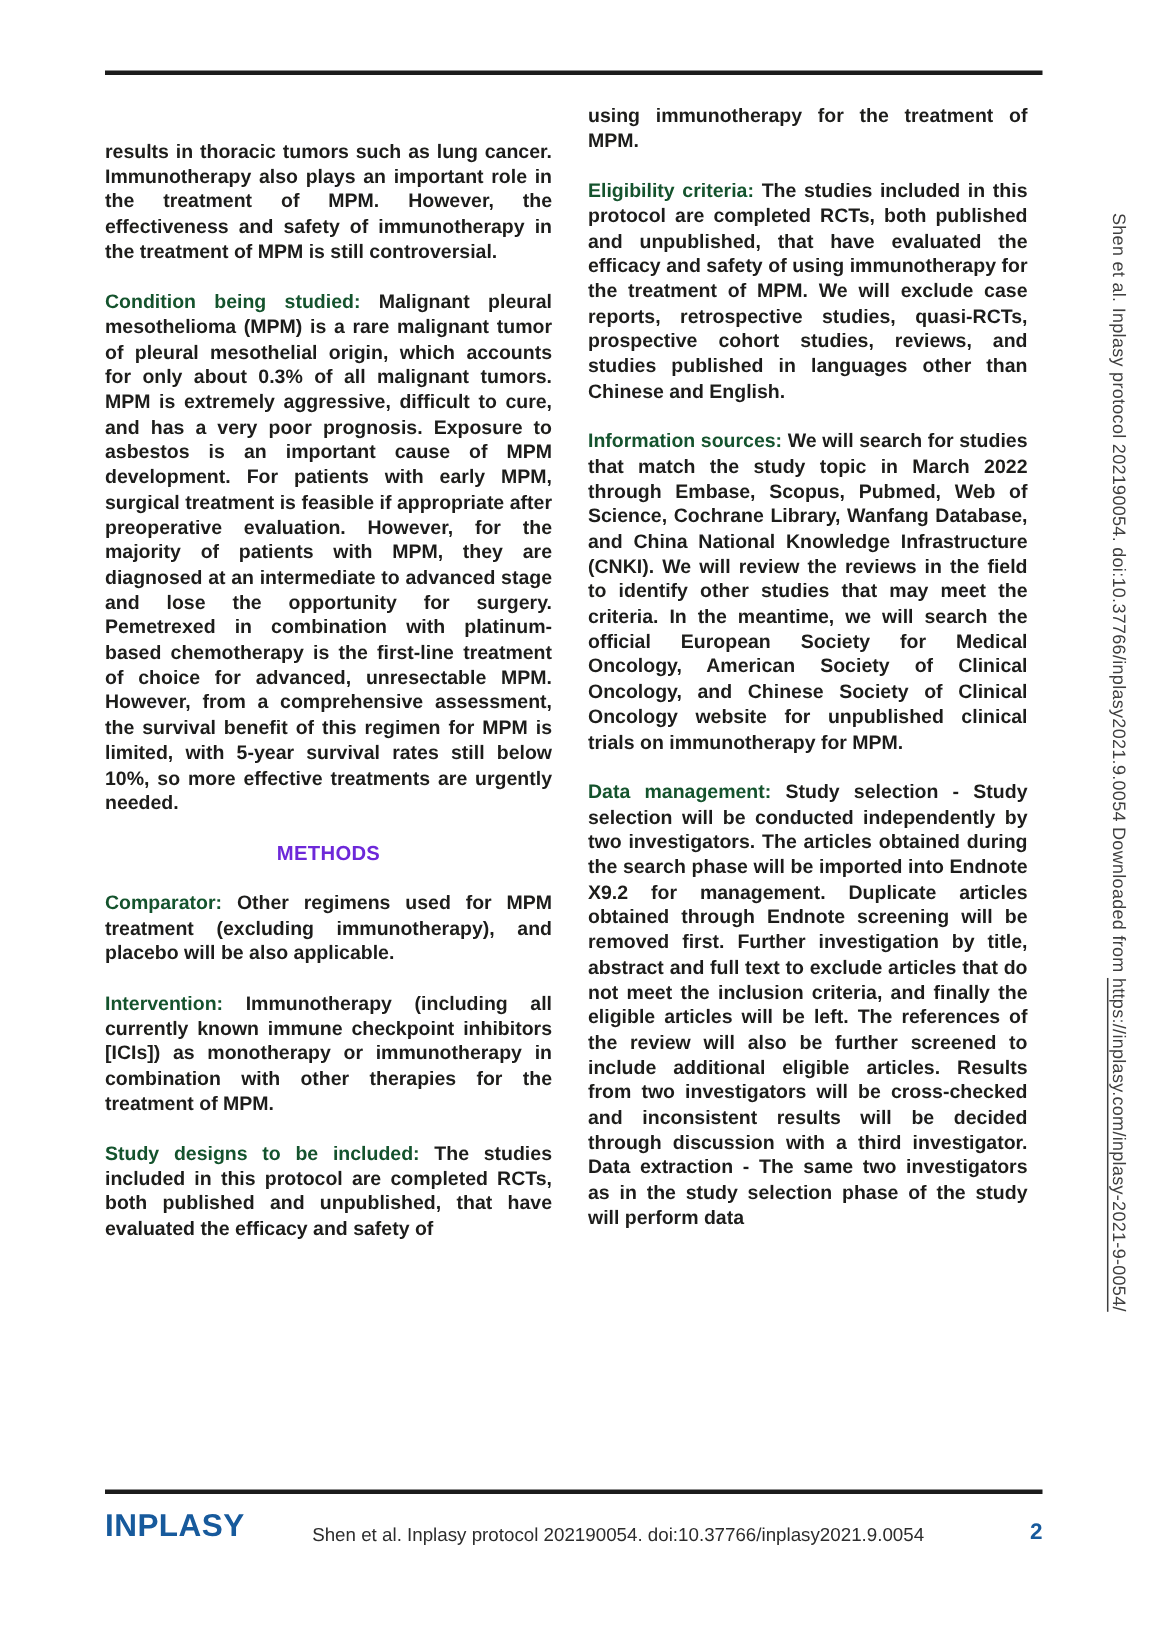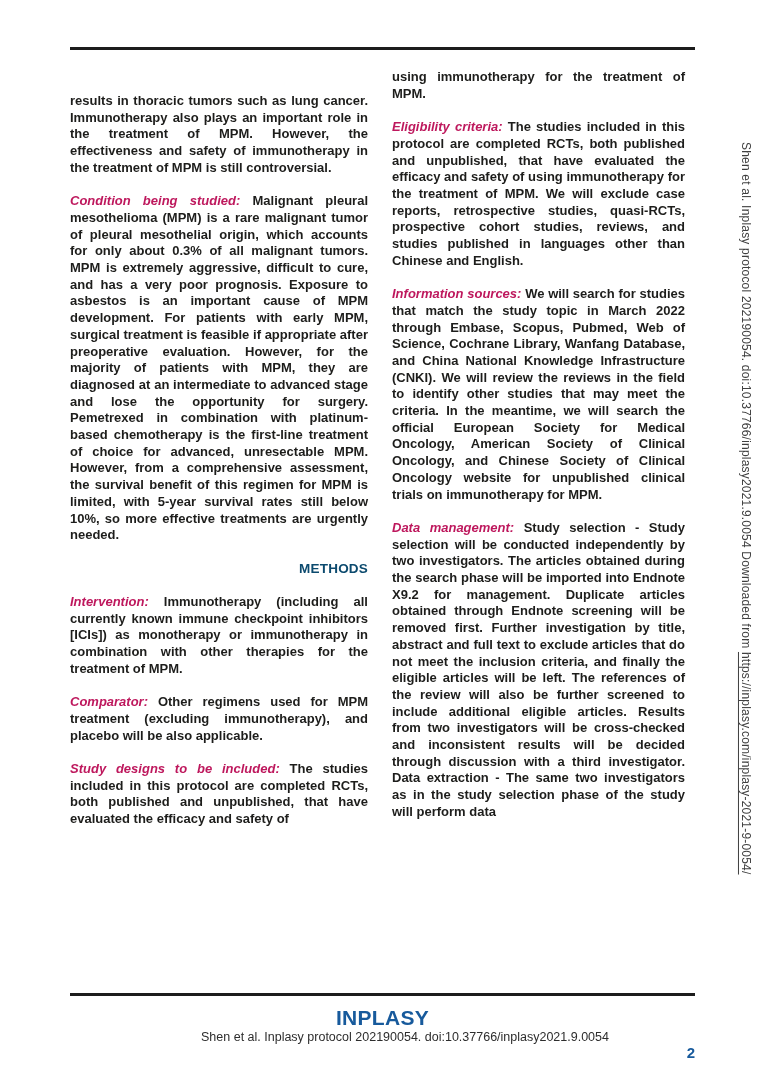--- a/index.html
+++ b/index.html
@@ -31,30 +31,30 @@
     font-weight: 700;
     font-size: 13px;
     line-height: 16.7px;
     text-align: justify;
   }
   #col-left  { left: 70px;  width: 298px; margin-top: 24px; }
   #col-right { left: 392px; width: 293px; }
 
   .column p { margin: 0 0 16.7px 0; }
 
-  .lbl { color: #be185d; font-style: italic; }
+  .lbl { color: #14532d; }
 
   .methods {
     margin: 0 0 16.7px 0;
     font-size: 13.5px;
     line-height: 16.7px;
     font-weight: 700;
-    color: #0c4a6e;
+    color: #6d28d9;
     letter-spacing: 0.2px;
-    text-align: right;
+    text-align: center;
   }
 
   .sidebar {
     position: absolute;
     left: 739px;
     top: 142px;
     writing-mode: vertical-rl;
     font-size: 12px;
     font-weight: 400;
     color: #3f3f3f;
@@ -62,22 +62,21 @@
     white-space: nowrap;
   }
   .sidebar .url { text-decoration: underline; }
 
   .footer {
     position: absolute;
     left: 70px;
     top: 1006px;
     width: 625px;
     display: flex;
-    align-items: center;
-    flex-direction: column;
+    align-items: flex-end;
   }
   .logo {
     font-weight: 700;
     font-size: 21px;
     color: #175a9c;
     letter-spacing: 0.3px;
   }
   .citation {
     font-size: 12.5px;
     font-weight: 400;
@@ -93,22 +92,22 @@
 </style>
 </head>
 <body>
 
 <div class="rule rule-top"></div>
 
 <div class="column" id="col-left">
   <p><span>results in thoracic tumors such as lung cancer. Immunotherapy also plays an important role in the treatment of MPM. However, the effectiveness and safety of immunotherapy in the treatment of MPM is still controversial.</span></p>
   <p><span class="lbl">Condition being studied:</span> <span>Malignant pleural mesothelioma (MPM) is a rare malignant tumor of pleural mesothelial origin, which accounts for only about 0.3% of all malignant tumors. MPM is extremely aggressive, difficult to cure, and has a very poor prognosis. Exposure to asbestos is an important cause of MPM development. For patients with early MPM, surgical treatment is feasible if appropriate after preoperative evaluation. However, for the majority of patients with MPM, they are diagnosed at an intermediate to advanced stage and lose the opportunity for surgery. Pemetrexed in combination with platinum-based chemotherapy is the first-line treatment of choice for advanced, unresectable MPM. However, from a comprehensive assessment, the survival benefit of this regimen for MPM is limited, with 5-year survival rates still below 10%, so more effective treatments are urgently needed.</span></p>
   <h2 class="methods">METHODS</h2>
+  <p><span class="lbl">Comparator:</span> <span>Other regimens used for MPM treatment (excluding immunotherapy), and placebo will be also applicable.</span></p>
   <p><span class="lbl">Intervention:</span> <span>Immunotherapy (including all currently known immune checkpoint inhibitors [ICIs]) as monotherapy or immunotherapy in combination with other therapies for the treatment of MPM.</span></p>
-  <p><span class="lbl">Comparator:</span> <span>Other regimens used for MPM treatment (excluding immunotherapy), and placebo will be also applicable.</span></p>
   <p><span class="lbl">Study designs to be included:</span> <span>The studies included in this protocol are completed RCTs, both published and unpublished, that have evaluated the efficacy and safety of</span></p>
 </div>
 
 <div class="column" id="col-right">
   <p><span>using immunotherapy for the treatment of MPM.</span></p>
   <p><span class="lbl">Eligibility criteria:</span> <span>The studies included in this protocol are completed RCTs, both published and unpublished, that have evaluated the efficacy and safety of using immunotherapy for the treatment of MPM. We will exclude case reports, retrospective studies, quasi-RCTs, prospective cohort studies, reviews, and studies published in languages other than Chinese and English.</span></p>
   <p><span class="lbl">Information sources:</span> <span>We will search for studies that match the study topic in March 2022 through Embase, Scopus, Pubmed, Web of Science, Cochrane Library, Wanfang Database, and China National Knowledge Infrastructure (CNKI). We will review the reviews in the field to identify other studies that may meet the criteria. In the meantime, we will search the official European Society for Medical Oncology, American Society of Clinical Oncology, and Chinese Society of Clinical Oncology website for unpublished clinical trials on immunotherapy for MPM.</span></p>
   <p><span class="lbl">Data management:</span> <span>Study selection - Study selection will be conducted independently by two investigators. The articles obtained during the search phase will be imported into Endnote X9.2 for management. Duplicate articles obtained through Endnote screening will be removed first. Further investigation by title, abstract and full text to exclude articles that do not meet the inclusion criteria, and finally the eligible articles will be left. The references of the review will also be further screened to include additional eligible articles. Results from two investigators will be cross-checked and inconsistent results will be decided through discussion with a third investigator. Data extraction - The same two investigators as in the study selection phase of the study will perform data</span></p>
 </div>
 

